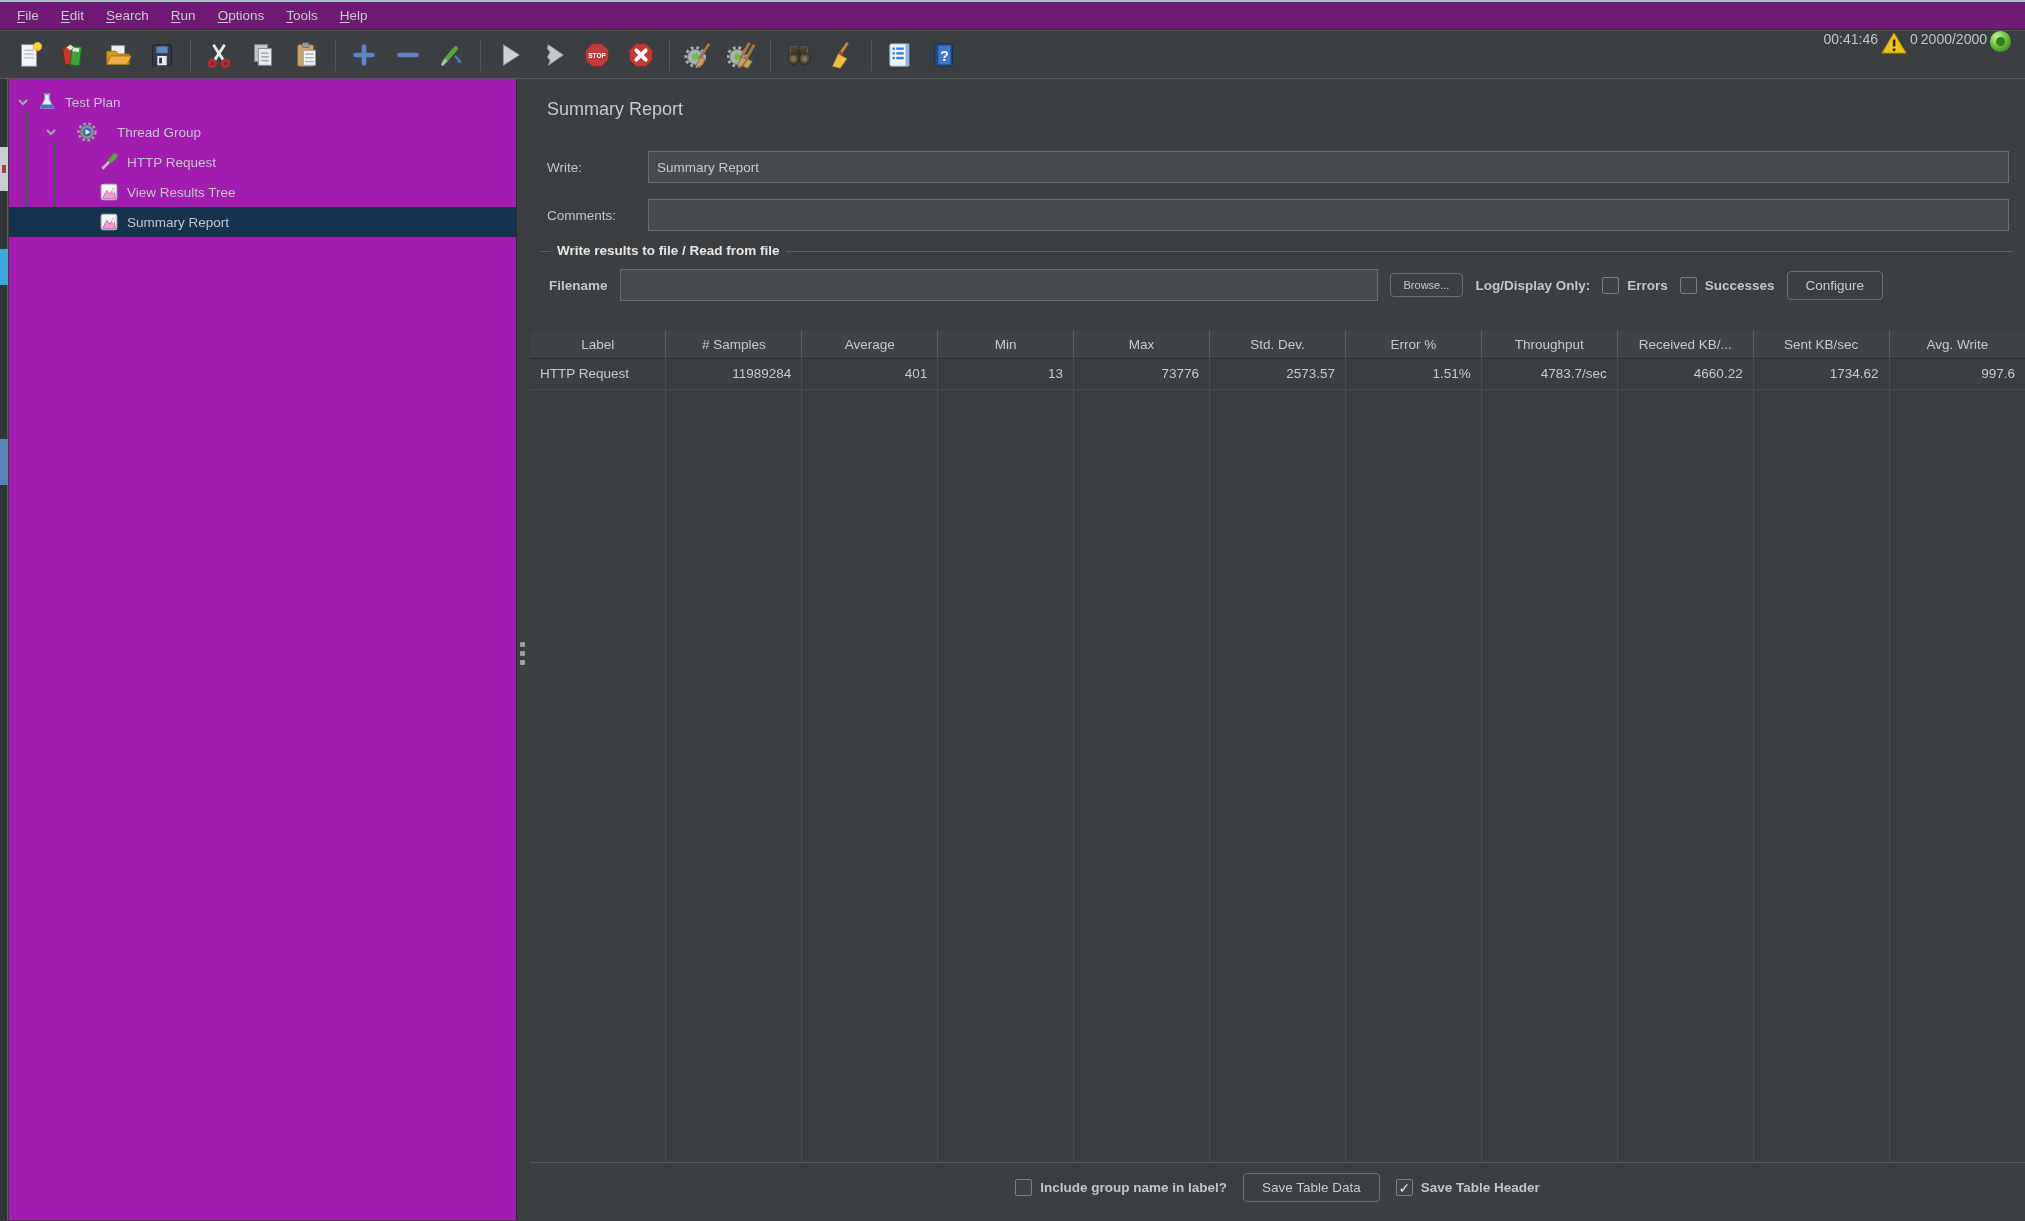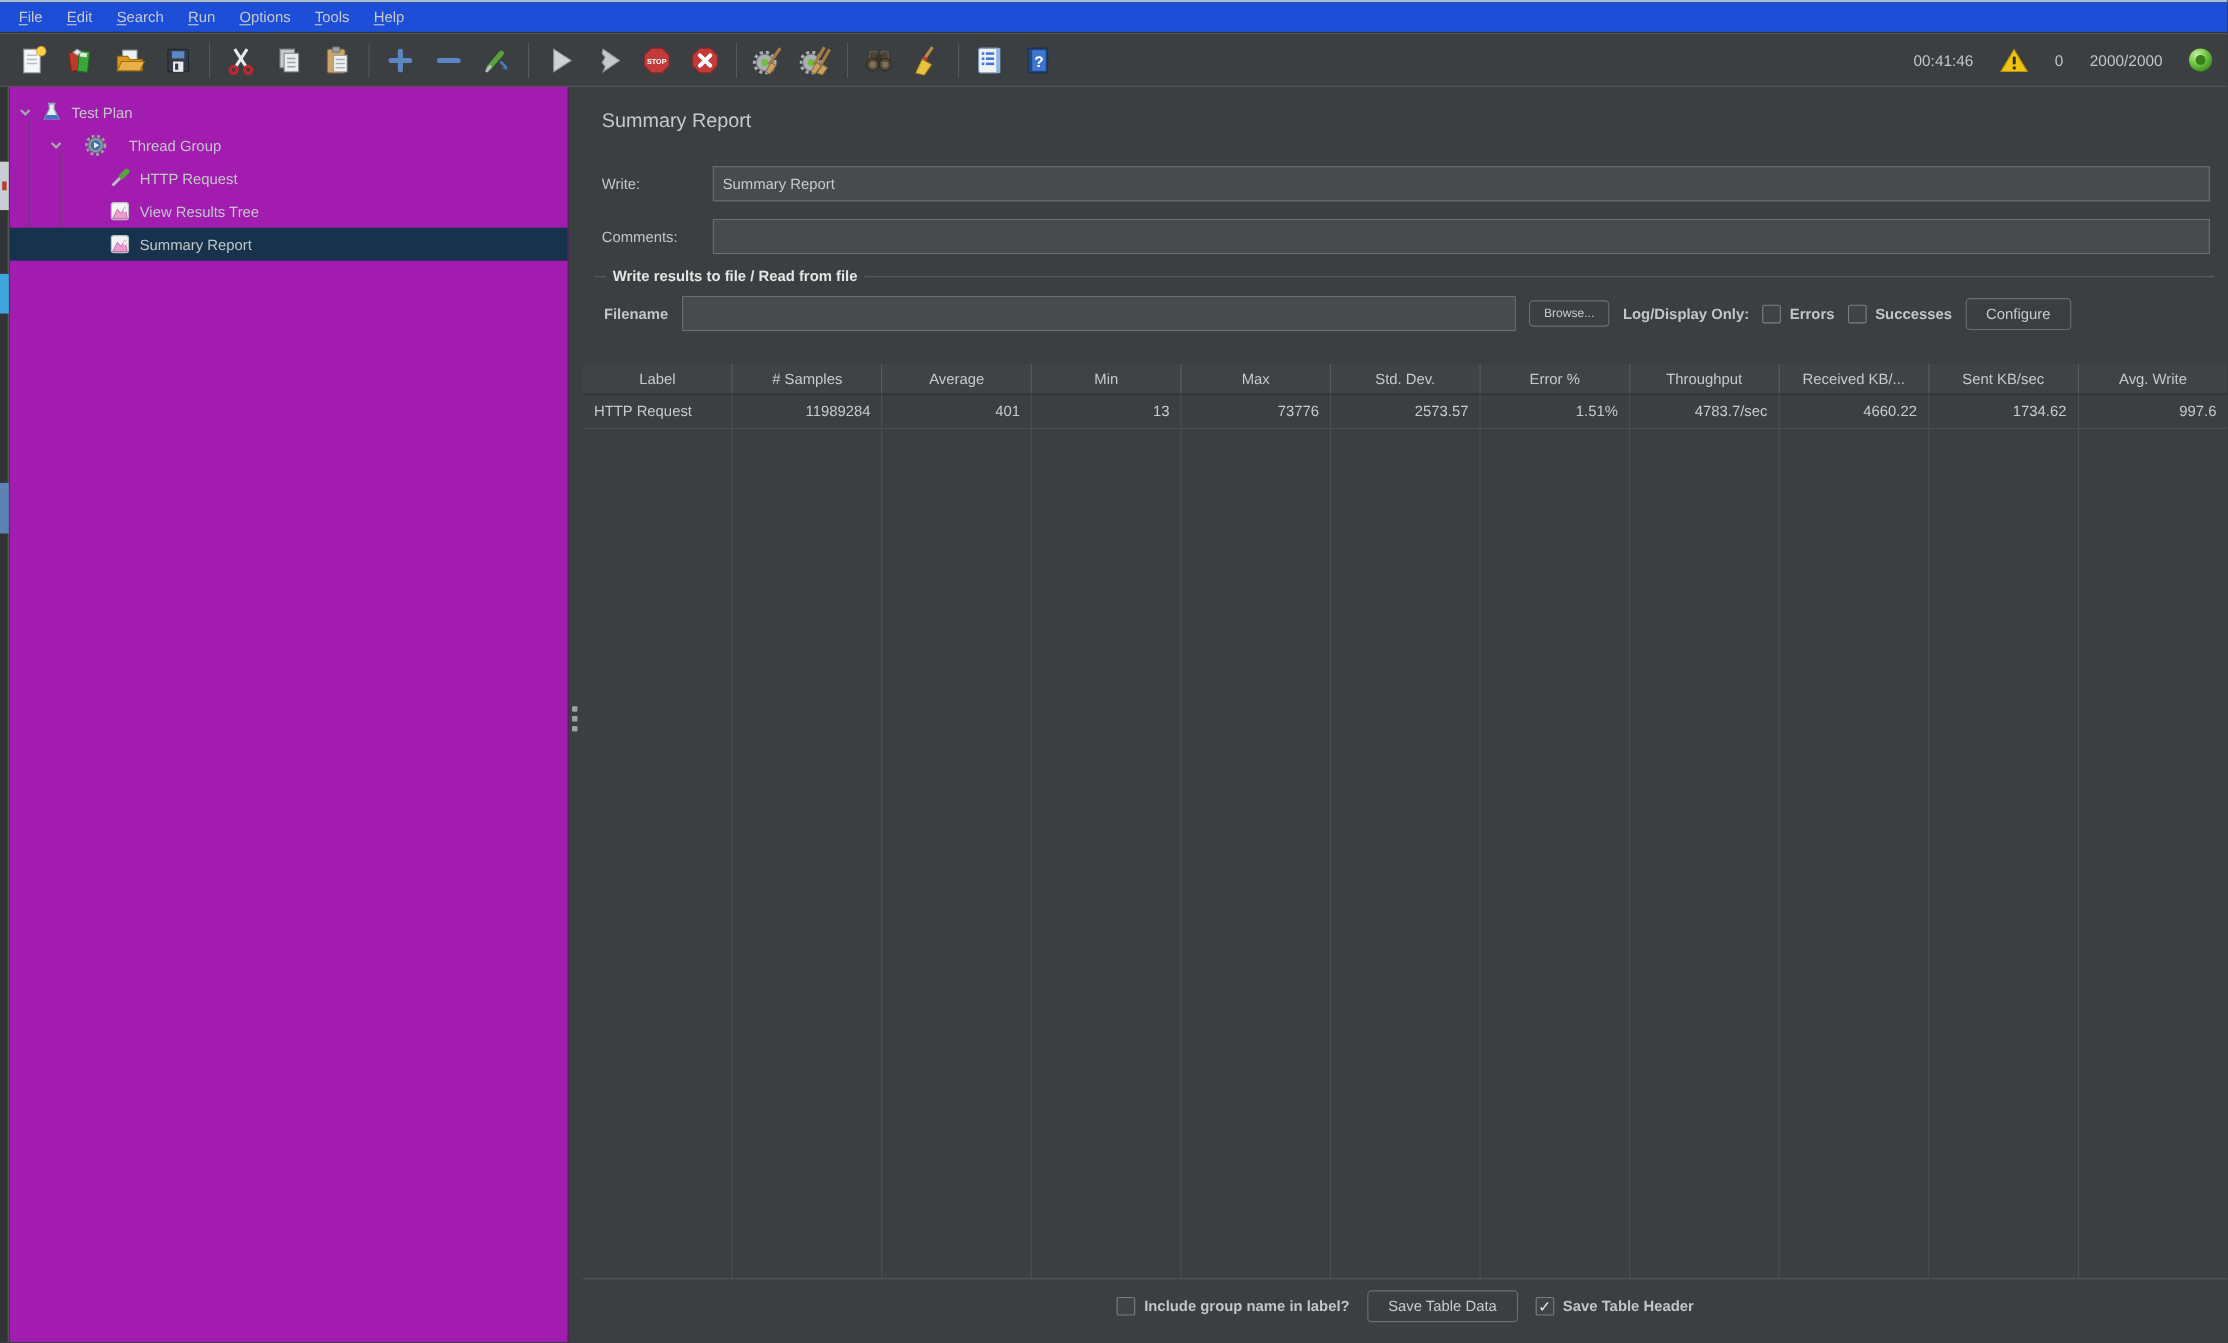--- a/index.html
+++ b/index.html
@@ -2,27 +2,27 @@
 <html><head>
 <meta charset="utf-8">
 <style>
   * { margin:0; padding:0; box-sizing:border-box; }
   html,body { width:2025px; height:1221px; overflow:hidden; }
   body { font-family:"Liberation Sans", sans-serif; background:#3c3f41; color:#bdc1c3; font-size:13px; }
   u { text-decoration:underline; text-underline-offset:2px; }
 
   
   .topline { height:2px; background:#a9bdcc; }
-  .menubar { height:28px; display:flex; align-items:center; padding-left:6px; background:#1d4ed8; border-bottom:1px solid #2e3133; }
+  .menubar { height:28px; display:flex; align-items:center; padding-left:6px; background:#701a75; border-bottom:1px solid #2e3133; }
   .menu-item { padding:4px 11px; color:#c6cacc; font-size:13.5px; cursor:default; }
   .toolbar { height:49px; display:flex; align-items:center; padding-left:8px; background:#3c3f41; border-top:1px solid #54585a; border-bottom:1px solid #54585a; position:relative; }
   .tbi { width:34px; height:34px; margin:0 5px; display:flex; align-items:center; justify-content:center; }
   .tbi svg { width:30px; height:30px; }
   .tb-sep { width:1px; height:32px; background:#55595c; margin:0 6px; }
-  .tb-status { position:absolute; right:14px; top:0; height:100%; display:flex; align-items:center; gap:24px; font-size:14px; color:#c2c6c8; }
+  .tb-status { position:absolute; right:14px; top:0; height:100%; display:flex; align-items:flex-start; gap:3px; font-size:14px; color:#c2c6c8; }
   .warn-icon svg { width:26px; height:24px; display:block; }
   .green-ball { width:21px; height:21px; border-radius:50%; background:radial-gradient(circle at 35% 28%, #c8f2a6, #6cc23e 45%, #3c8c20 80%); position:relative; }
   .green-ball::after { content:""; position:absolute; left:6px; top:6px; width:9px; height:9px; border-radius:50%; background:#35801c; }
 
   
   .content { position:relative; height:1141px; }
   .edge-strip { position:absolute; left:0; top:0; width:8px; height:100%; background:#323537; border-right:1px solid #595d5f; }
   .frag { position:absolute; left:0; width:8px; }
   .frag-a { top:68px; height:44px; background:#c9ced2; }
   .frag-a::after { content:""; position:absolute; left:2px; top:18px; width:4px; height:8px; background:#b43c34; }

